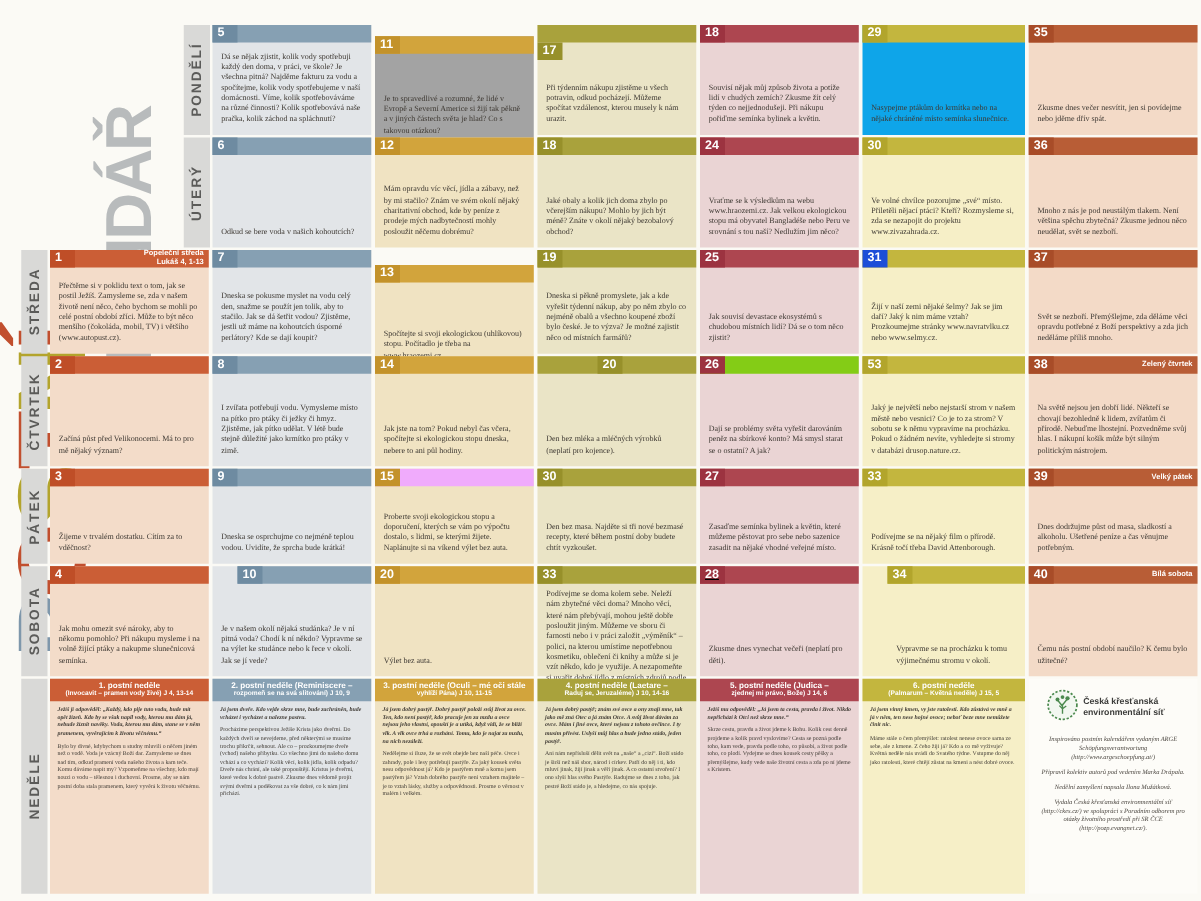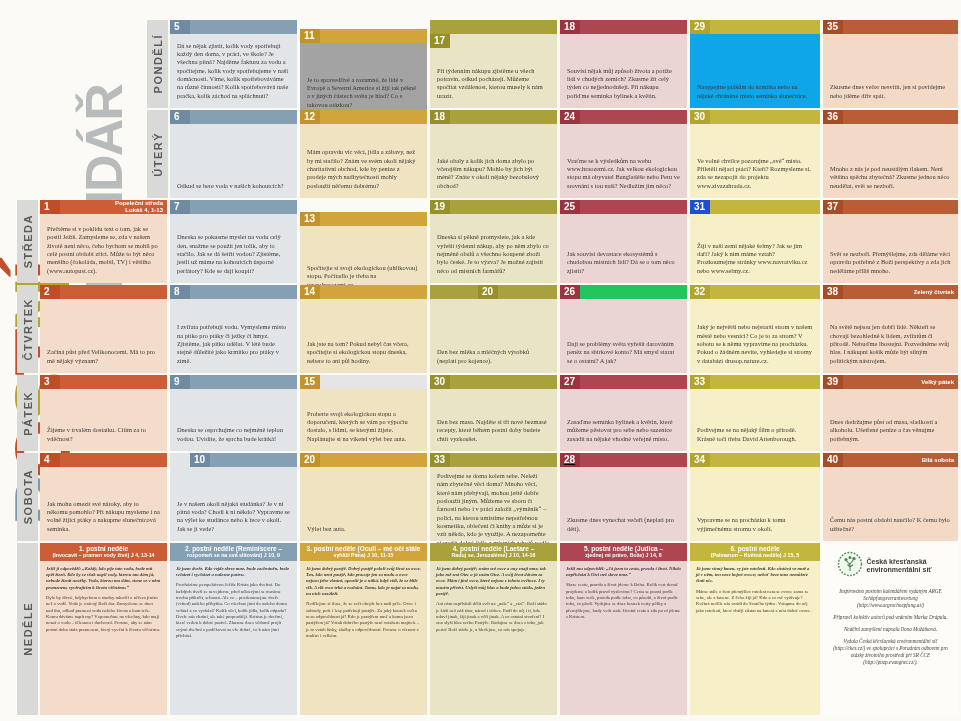--- a/index.html
+++ b/index.html
@@ -250,30 +250,30 @@
 
   <div class="cell" style="left: 430px; top: 285px; width: 127px; height: 88px; background: rgb(234, 228, 198);">
     <div class="head" style="background: rgb(169, 162, 60); padding-left: 48px;">
       <span class="num" style="background: rgb(151, 144, 42);">20</span>
       <span class="hlabel"></span>
     </div>
     <div class="body">Den bez mléka a mléčných výrobků (neplatí pro kojence).</div>
   </div>
 
   <div class="cell" style="left: 560px; top: 285px; width: 127px; height: 88px; background: rgb(234, 212, 212);">
-    <div class="head" style="background: #22c55e;">
+    <div class="head" style="background: #84cc16;">
       <span class="num" style="background: rgb(156, 51, 64);">26</span>
       <span class="hlabel"></span>
     </div>
     <div class="body">Dají se problémy světa vyřešit darováním peněz na sbírkové konto? Má smysl starat se o ostatní? A jak?</div>
   </div>
 
   <div class="cell" style="left: 690px; top: 285px; width: 130px; height: 88px; background: rgb(246, 239, 199);">
     <div class="head" style="background: rgb(195, 182, 62);">
-      <span class="num" style="background: rgb(178, 165, 44);">32</span>
+      <span class="num" style="background: rgb(178, 165, 44);">53</span>
       <span class="hlabel"></span>
     </div>
     <div class="body">Jaký je největší nebo nejstarší strom v našem městě nebo vesnici? Co je to za strom? V sobotu se k němu vypravíme na procházku. Pokud o žádném nevíte, vyhledejte si stromy v databázi drusop.nature.cz.</div>
   </div>
 
   <div class="cell" style="left: 823px; top: 285px; width: 135px; height: 88px; background: rgb(243, 218, 199);">
     <div class="head" style="background: rgb(184, 93, 54);">
       <span class="num" style="background: rgb(168, 76, 40);">38</span>
       <span class="hlabel">Zelený čtvrtek</span>
     </div>
@@ -290,21 +290,21 @@
 
   <div class="cell" style="left: 170px; top: 375px; width: 127px; height: 76px; background: rgb(226, 229, 232);">
     <div class="head" style="background: rgb(134, 160, 179);">
       <span class="num" style="background: rgb(110, 139, 161);">9</span>
       <span class="hlabel"></span>
     </div>
     <div class="body">Dneska se osprchujme co nejméně teplou vodou. Uvidíte, že sprcha bude krátká!</div>
   </div>
 
   <div class="cell" style="left: 300px; top: 375px; width: 127px; height: 76px; background: rgb(240, 227, 194);">
-    <div class="head" style="background: #e5e5e5;">
+    <div class="head" style="background: #f0abfc;">
       <span class="num" style="background: rgb(195, 146, 42);">15</span>
       <span class="hlabel"></span>
     </div>
     <div class="body">Proberte svoji ekologickou stopu a doporučení, kterých se vám po výpočtu dostalo, s lidmi, se kterými žijete. Naplánujte si na víkend výlet bez auta.</div>
   </div>
 
   <div class="cell" style="left: 430px; top: 375px; width: 127px; height: 76px; background: rgb(234, 228, 198);">
     <div class="head" style="background: rgb(169, 162, 60);">
       <span class="num" style="background: rgb(151, 144, 42);">30</span>
       <span class="hlabel"></span>
@@ -369,21 +369,21 @@
   </div>
 
   <div class="cell" style="left: 560px; top: 453px; width: 127px; height: 88px; background: rgb(234, 212, 212);">
     <div class="head" style="background: rgb(173, 70, 80); text-decoration: underline;">
       <span class="num" style="background: rgb(156, 51, 64);">28</span>
       <span class="hlabel"></span>
     </div>
     <div class="body">Zkusme dnes vynechat večeři (neplatí pro děti).</div>
   </div>
 
-  <div class="cell" style="left: 690px; top: 453px; width: 130px; height: 88px; background: rgb(246, 239, 199);">
+  <div class="cell" style="left: 690px; top: 453px; width: 130px; height: 88px; background: rgb(246, 239, 199); padding-left: 20px;">
     <div class="head" style="background: rgb(195, 182, 62);">
       <span class="num" style="background: rgb(178, 165, 44);">34</span>
       <span class="hlabel"></span>
     </div>
     <div class="body">Vypravme se na procházku k tomu výjimečnému stromu v okolí.</div>
   </div>
 
   <div class="cell" style="left: 823px; top: 453px; width: 135px; height: 88px; background: rgb(243, 218, 199);">
     <div class="head" style="background: rgb(184, 93, 54);">
       <span class="num" style="background: rgb(168, 76, 40);">40</span>

